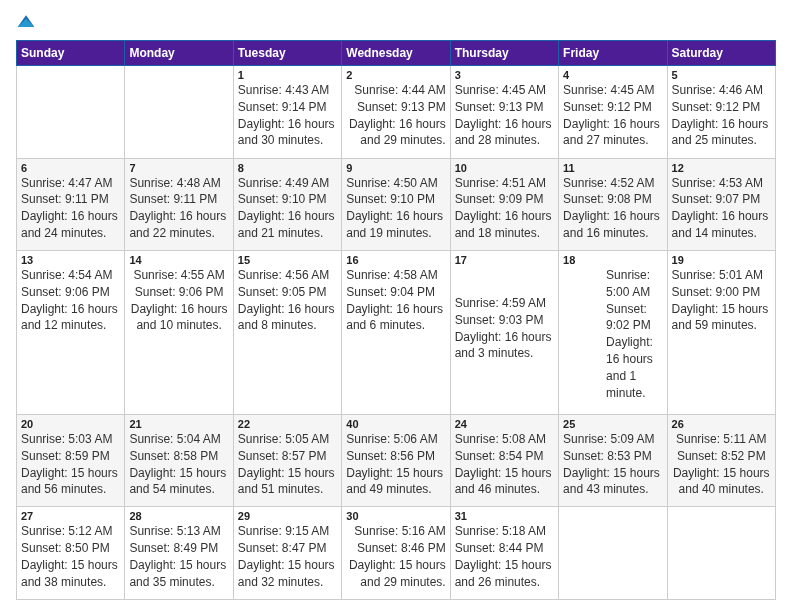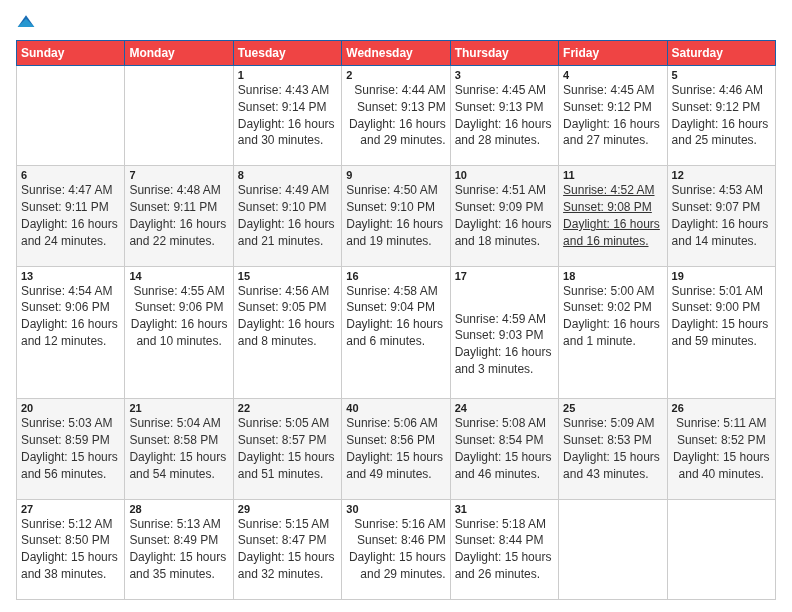--- a/index.html
+++ b/index.html
@@ -56,21 +56,21 @@
       color: #555;
     }
     .calendar {
       flex: 1;
       border: 1px solid #ccc;
       border-collapse: collapse;
       width: 100%;
       table-layout: fixed;
     }
     .calendar th {
-      background-color: #ef4444;
+      background-color: #4c1d95;
       color: #fff;
       font-size: 12px;
       font-weight: bold;
       padding: 5px 4px;
       text-align: left;
       border: 1px solid #1a60a8;
     }
     .calendar td {
       vertical-align: top;
       border: 1px solid #ccc;
@@ -194,21 +194,21 @@
 Daylight: 16 hours and 19 minutes.</div>
           </td>
           <td>
             <span class="day-number">10</span>
             <div class="day-info" style="white-space: pre-line;">Sunrise: 4:51 AM
 Sunset: 9:09 PM
 Daylight: 16 hours and 18 minutes.</div>
           </td>
           <td>
             <span class="day-number">11</span>
-            <div class="day-info" style="white-space: pre-line; text-decoration: underline;">Sunrise: 4:52 AM
+            <div class="day-info" style="white-space: pre-line;">Sunrise: 4:52 AM
 Sunset: 9:08 PM
 Daylight: 16 hours and 16 minutes.</div>
           </td>
           <td>
             <span class="day-number">12</span>
             <div class="day-info" style="white-space: pre-line;">Sunrise: 4:53 AM
 Sunset: 9:07 PM
 Daylight: 16 hours and 14 minutes.</div>
           </td>
         </tr>
@@ -238,21 +238,21 @@
 Daylight: 16 hours and 6 minutes.</div>
           </td>
           <td>
             <span class="day-number">17</span>
             <div class="day-info" style="white-space: pre-line; margin-top: 29px;">Sunrise: 4:59 AM
 Sunset: 9:03 PM
 Daylight: 16 hours and 3 minutes.</div>
           </td>
           <td>
             <span class="day-number">18</span>
-            <div class="day-info" style="white-space: pre-line;">Sunrise: 5:00 AM
+            <div class="day-info" style="white-space: pre-line; margin-left: 43px;">Sunrise: 5:00 AM
 Sunset: 9:02 PM
 Daylight: 16 hours and 1 minute.</div>
           </td>
           <td>
             <span class="day-number">19</span>
             <div class="day-info" style="white-space: pre-line;">Sunrise: 5:01 AM
 Sunset: 9:00 PM
 Daylight: 15 hours and 59 minutes.</div>
           </td>
         </tr>
@@ -308,21 +308,21 @@
 Daylight: 15 hours and 38 minutes.</div>
           </td>
           <td>
             <span class="day-number">28</span>
             <div class="day-info" style="white-space: pre-line;">Sunrise: 5:13 AM
 Sunset: 8:49 PM
 Daylight: 15 hours and 35 minutes.</div>
           </td>
           <td>
             <span class="day-number">29</span>
-            <div class="day-info" style="white-space: pre-line;">Sunrise: 5:15 AM
+            <div class="day-info" style="white-space: pre-line;">Sunrise: 9:15 AM
 Sunset: 8:47 PM
 Daylight: 15 hours and 32 minutes.</div>
           </td>
           <td>
             <span class="day-number">30</span>
             <div class="day-info" style="white-space: pre-line; text-align: right;">Sunrise: 5:16 AM
 Sunset: 8:46 PM
 Daylight: 15 hours and 29 minutes.</div>
           </td>
           <td>

